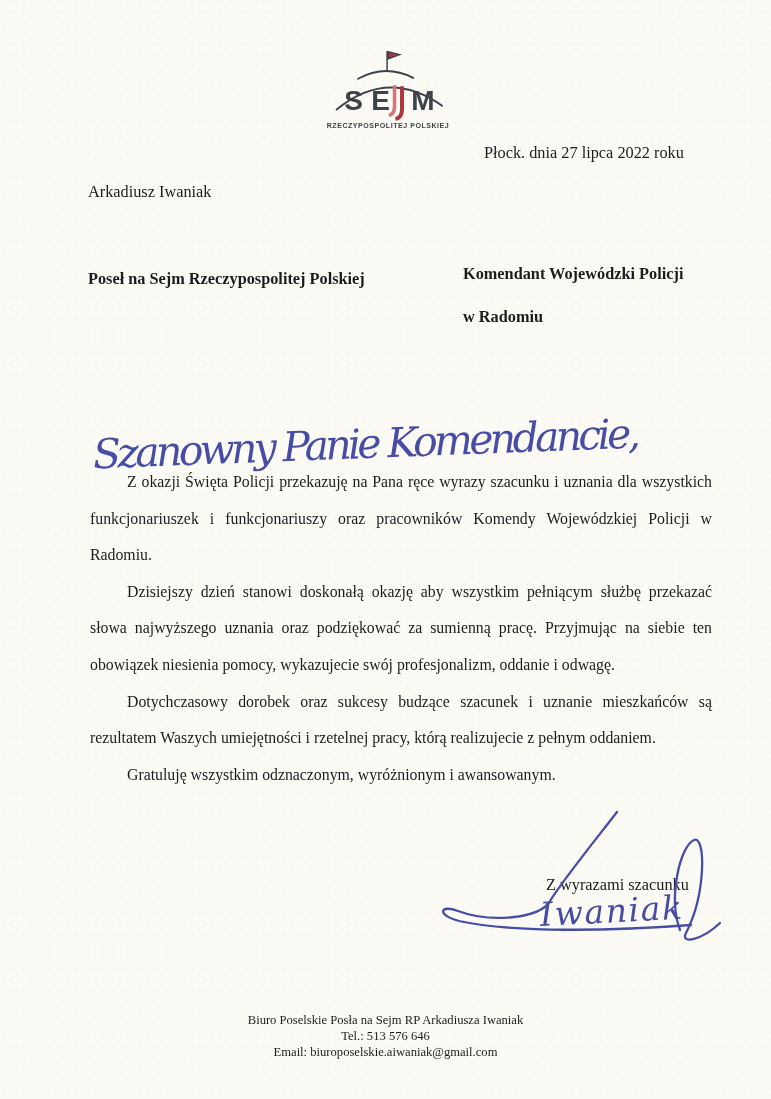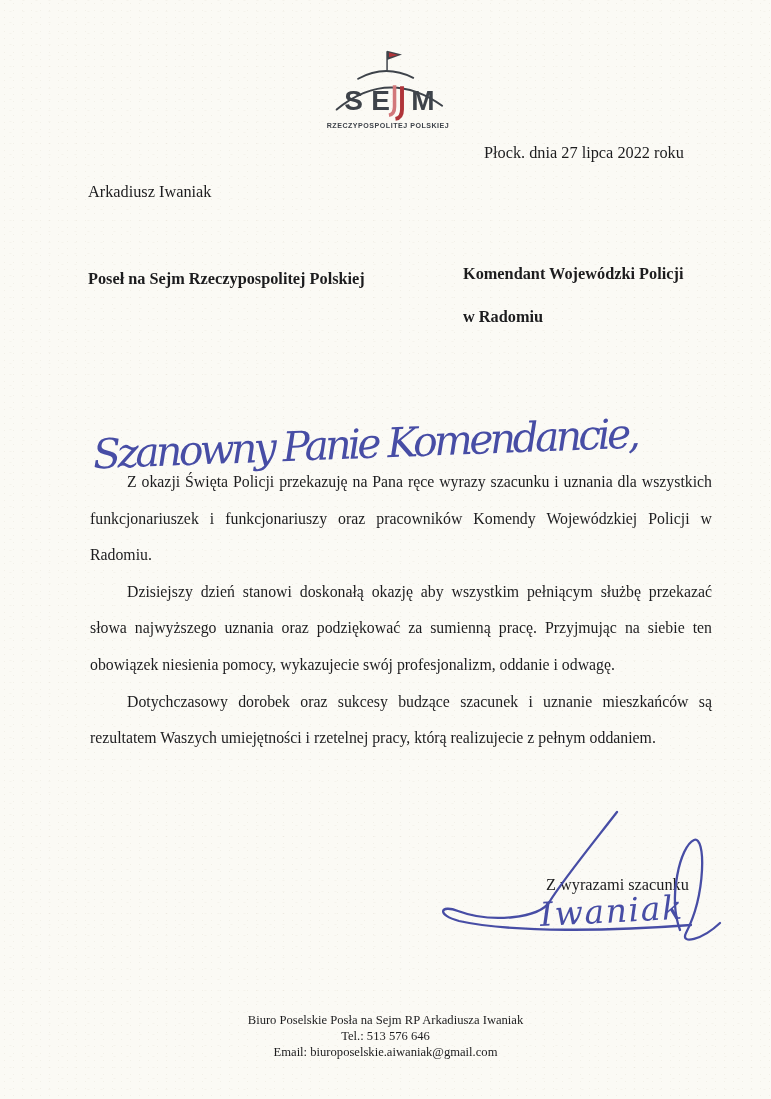--- a/index.html
+++ b/index.html
@@ -69,20 +69,21 @@
   </div>
 
   <svg class="abs greeting-svg" viewBox="0 0 595 85">
     <text x="25" y="56" class="hand-text" font-size="41" textLength="548" lengthAdjust="spacing" transform="rotate(-2.2 297 48)">Szanowny Panie Komendancie,</text>
   </svg>
 
   <div class="abs body-block">
     <p>Z okazji Święta Policji przekazuję na Pana ręce wyrazy szacunku i uznania dla wszystkich funkcjonariuszek i funkcjonariuszy oraz pracowników Komendy Wojewódzkiej Policji w Radomiu.</p>
     <p>Dzisiejszy dzień stanowi doskonałą okazję aby wszystkim pełniącym służbę przekazać słowa najwyższego uznania oraz podziękować za sumienną pracę. Przyjmując na siebie ten obowiązek niesienia pomocy, wykazujecie swój profesjonalizm, oddanie i odwagę.</p>
     <p>Dotychczasowy dorobek oraz sukcesy budzące szacunek i uznanie mieszkańców są rezultatem Waszych umiejętności i rzetelnej pracy, którą realizujecie z pełnym oddaniem.</p>
+    <p>Gratuluję wszystkim odznaczonym, wyróżnionym i awansowanym.</p>
   </div>
 
   <div class="abs closing-printed">Z wyrazami szacunku</div>
 
   <svg class="abs signature-svg" viewBox="0 0 312 152">
     <path class="ink-stroke" d="M189 14 C165 45, 135 82, 122 103 C112 121, 62 125, 30 113 C12 106, 8 117, 31 123 C85 135, 185 133, 263 127"></path>
     <path class="ink-stroke" d="M252 132 C240 100, 252 48, 266 42 C278 37, 278 96, 258 135 C252 147, 274 142, 292 125"></path>
     <text x="112" y="124" class="hand-text" font-size="33" textLength="142" lengthAdjust="spacing" transform="rotate(-3 190 115)">Iwaniak</text>
   </svg>
 

